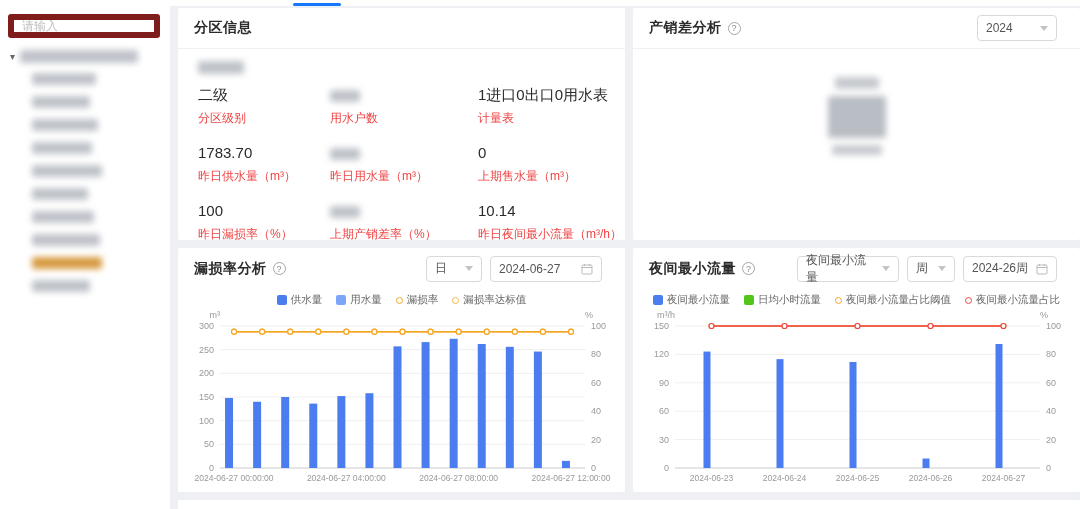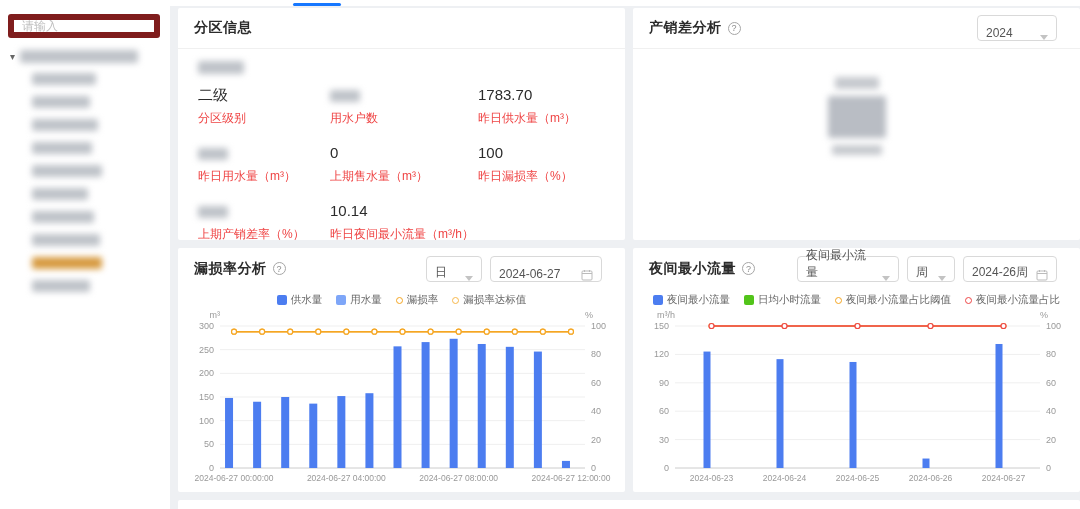--- a/index.html
+++ b/index.html
@@ -38,21 +38,21 @@
   .panel-header.bordered { border-bottom:1px solid #f0f0f0; }
   .panel-title { font-size:14px; font-weight:700; color:#2b2b2b; letter-spacing:0.5px; }
   .info {
     width:13px; height:13px; border:1px solid #a6a6a6; border-radius:50%;
     color:#8c8c8c; font-size:9px; display:inline-flex; align-items:center; justify-content:center;
     margin-left:-2px; cursor:pointer;
   }
   .spacer { flex:1; }
   .sel {
     height:26px; border:1px solid #d9d9d9; border-radius:4px; background:#fff;
-    display:inline-flex; align-items:flex-end; justify-content:space-between;
+    display:inline-flex; align-items:center; justify-content:space-between;
     padding:0 8px; font-size:12px; color:#555; cursor:pointer; flex:none;
   }
   .caret { width:0; height:0; border-left:4px solid transparent; border-right:4px solid transparent; border-top:5px solid #c3c3c3; flex:none; margin-left:6px; }
   .cal { flex:none; margin-left:6px; }
 
   
   .pi-body { padding:12px 8px 0 20px; }
   .pi-name { height:13px; width:46px; margin-bottom:12px; }
   .pi-grid { display:grid; grid-template-columns:132px 148px auto; row-gap:17px; }
   .pi-value { font-size:15px; color:#2b2b2b; font-weight:500; height:19px; white-space:nowrap; }
@@ -105,20 +105,24 @@
   <div class="pi-body">
     <div class="blur pi-name"></div>
     <div class="pi-grid" id="pi-grid">
         <div>
           <div class="pi-value">二级</div>
           <div class="pi-label">分区级别</div>
         </div>
         <div>
           <div class="pi-value"><span class="blur" style="width: 30px; height: 12px;"></span></div>
           <div class="pi-label">用水户数</div>
+        </div>
+        <div>
+          <div class="pi-value">1进口0出口0用水表</div>
+          <div class="pi-label">计量表</div>
         </div>
         <div>
           <div class="pi-value">1783.70</div>
           <div class="pi-label">昨日供水量（m³）</div>
         </div>
         <div>
           <div class="pi-value"><span class="blur" style="width: 30px; height: 12px;"></span></div>
           <div class="pi-label">昨日用水量（m³）</div>
         </div>
         <div>

